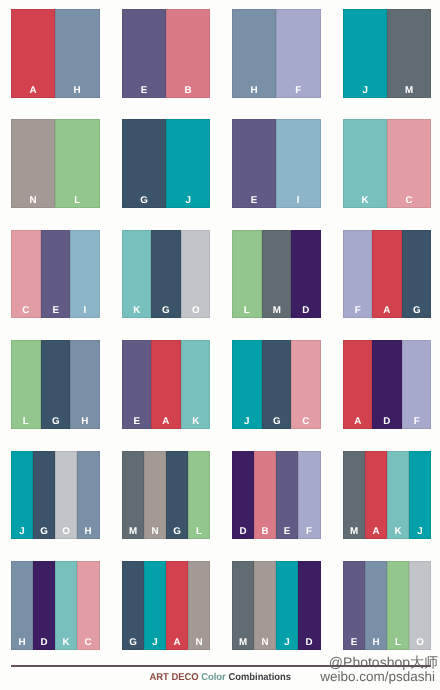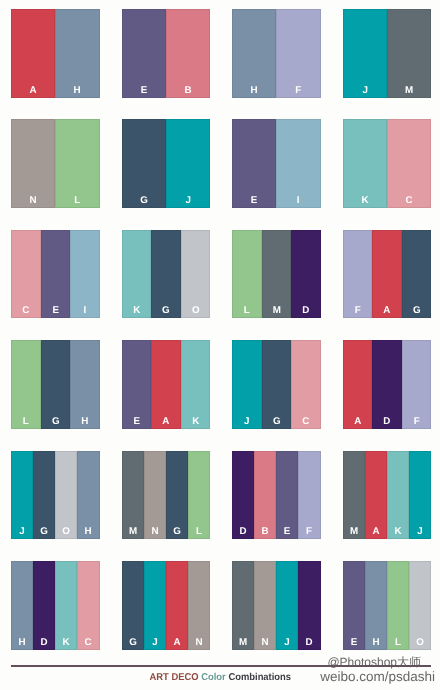--- a/index.html
+++ b/index.html
@@ -20,21 +20,21 @@
     font-size:9.8px;font-weight:700;color:#ffffff;line-height:9px;
     will-change:transform;
   }
   #footer-rule{position:absolute;left:11px;top:665px;width:420px;height:1.7px;background:#64505a;}
   #caption{position:absolute;left:0;right:0;top:672px;text-align:center;font-size:10px;font-weight:700;white-space:nowrap;}
   #caption-inner{display:inline-block;transform:scaleX(0.94);}
   #caption>span{display:inline-block;}
   #caption .c1{color:#8f4b43;}
   #caption .c2{color:#6b9c97;}
   #caption .c3{color:#3d3d44;}
-  #wm1{position:absolute;right:19px;top:654px;font-size:12px;color:#5e5e5e;opacity:.95;white-space:nowrap;}
+  #wm1{position:absolute;right:2px;top:654px;font-size:14px;color:#5e5e5e;opacity:.95;white-space:nowrap;}
   #wm2{position:absolute;right:5px;top:669px;font-size:13.5px;color:#5e5e5e;opacity:.95;white-space:nowrap;}
 </style>
 </head>
 <body>
 
 <div id="grid">
     <div class="swatch" style="left: 0px; top: 0px;">
       <div class="band" style="background: rgb(209, 65, 78);">
         <span class="lbl">A</span>
       </div>

